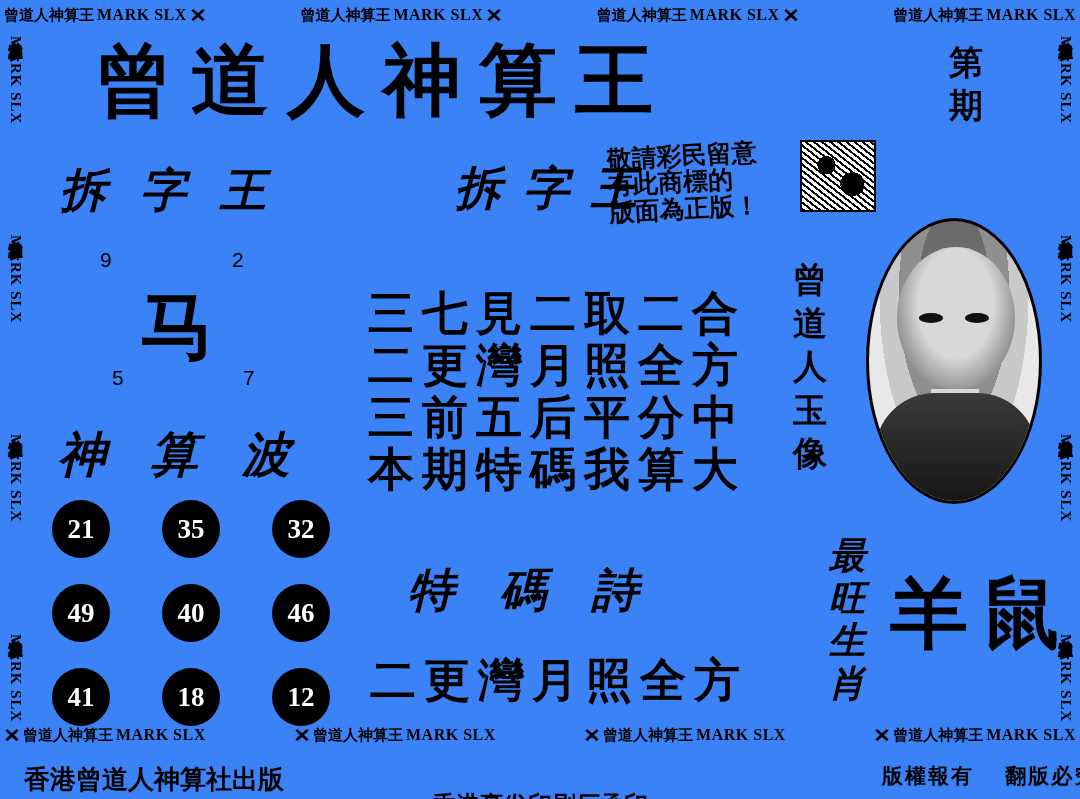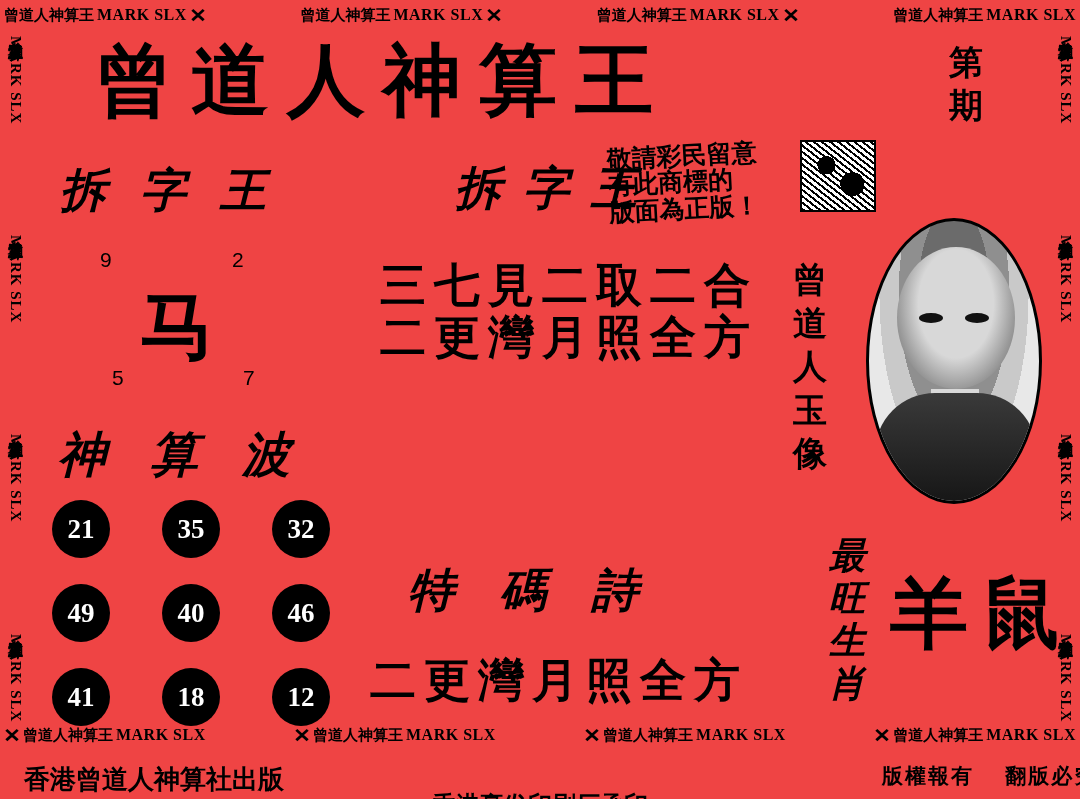--- a/index.html
+++ b/index.html
@@ -8,21 +8,21 @@
     background: #ffffff;
   }
   body {
     font-family: "Liberation Serif", serif;
     color: #000;
   }
   #page {
     position: relative;
     width: 1080px;
     height: 799px;
-    background: #ef4444;
+    background: #3b82f6;
     overflow: hidden;
   }
 
   
   .marquee-top, .marquee-mid, .marquee-bottomrow {
     position: absolute;
     left: 0;
     width: 1080px;
     height: 26px;
     display: flex;
@@ -204,28 +204,27 @@
       radial-gradient(circle at 70% 62%, #000 0 12px, transparent 12px),
       repeating-linear-gradient(38deg, #000 0 2px, #fff 2px 5px);
     border: 2px solid #000;
     box-sizing: border-box;
   }
 
   
   .verse {
     position: absolute;
     left: 368px;
-    top: 260px;
+    top: 288px;
     font-size: 46px;
     font-weight: bold;
     line-height: 1.13;
     letter-spacing: 8px;
     white-space: nowrap;
     font-family: "Liberation Serif", serif;
-    margin-left: 12px;
   }
   .temaishi {
     position: absolute;
     left: 408px;
     top: 560px;
     font-size: 46px;
     font-weight: bold;
     letter-spacing: 46px;
     white-space: nowrap;
     font-style: italic;
@@ -449,20 +448,22 @@
   <div class="stamp-note">
     <div>敬請彩民留意</div>
     <div>有此商標的</div>
     <div>版面為正版！</div>
   </div>
   <div class="logo-stamp"></div>
 
   <div class="verse">
     <div>三七見二取二合</div>
     <div>二更灣月照全方</div>
+    <div>三前五后平分中</div>
+    <div>本期特碼我算大</div>
   </div>
 
   <div class="temaishi">特碼詩</div>
   <div class="tema-line">二更灣月照全方</div>
 
   <div class="vert-name">
     <div>曾</div>
     <div>道</div>
     <div>人</div>
     <div>玉</div>

